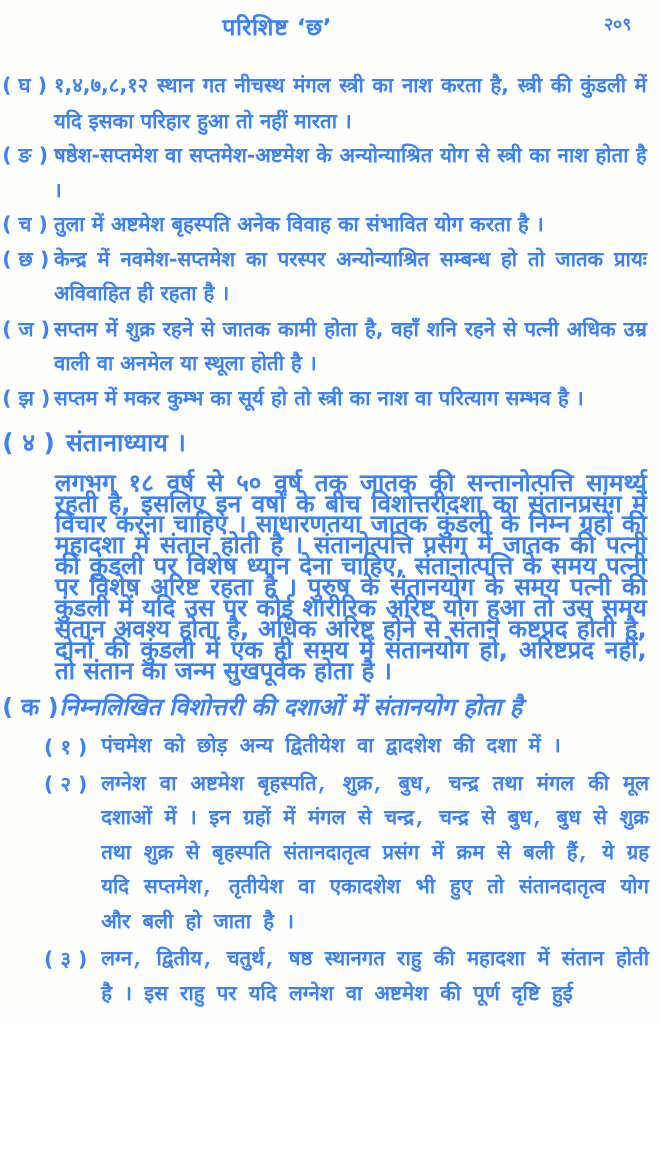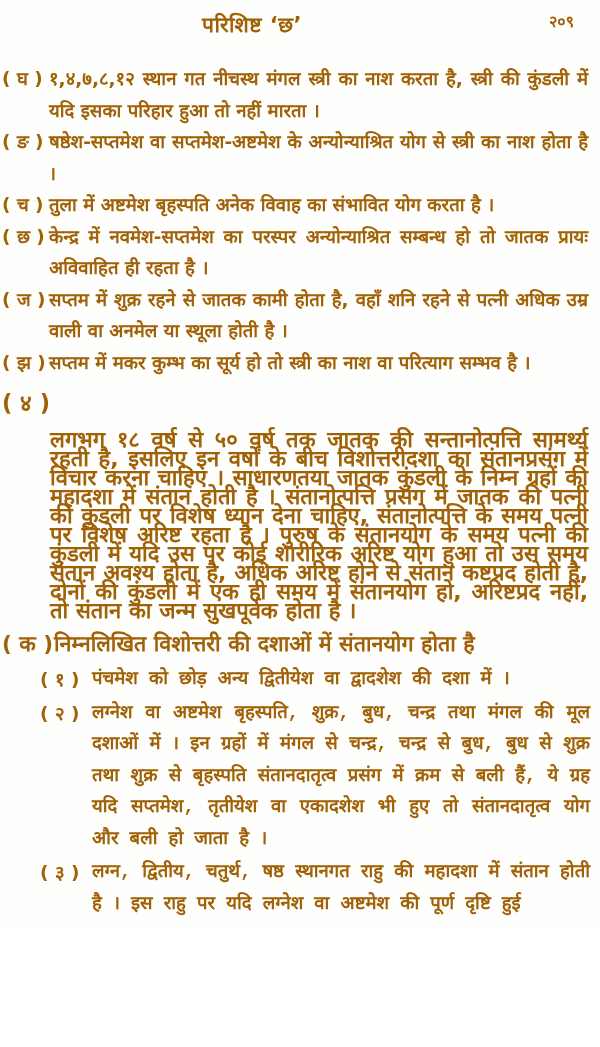--- a/index.html
+++ b/index.html
@@ -3,21 +3,21 @@
 <meta charset="utf-8">
 <style>
   * { margin: 0; padding: 0; box-sizing: border-box; }
   html, body { background: #ffffff; }
   .page {
     position: relative;
     width: 600px;
     height: 929px;
     margin: 0 auto;
     background: #fefefd;
-    color: #a16207;
+    color: #3b82f6;
     font-family: "DejaVu Sans", sans-serif;
     font-weight: 700;
     overflow: hidden;
     padding: 8px 8px 0 2px;
   }
   
   .hdr {
     position: relative;
     height: 30px;
     margin-top: 2px;
@@ -71,21 +71,21 @@
     padding-right: 4px;
   }
   
   .sub-head {
     display: flex;
     margin-top: 6px;
     font-size: 21.5px;
     line-height: 35px;
   }
   .sub-head .marker { flex: 0 0 52px; white-space: pre; }
-  .sub-head .stitle { flex: 1; }
+  .sub-head .stitle { flex: 1; font-style: italic; }
   
   .subitems { margin-left: 38px; margin-top: 3px; }
   .subitem {
     display: flex;
     align-items: flex-start;
     font-size: 18.5px;
     line-height: 31.5px;
     margin-bottom: 2px;
   }
   .subitem .marker { flex: 0 0 52px; white-space: pre; }
@@ -123,20 +123,21 @@
       <span class="itext">सप्तम में शुक्र रहने से जातक कामी होता है, वहाँ शनि रहने से पत्नी अधिक उम्र वाली वा अनमेल या स्थूला होती है ।</span>
     </div>
     <div class="item">
       <span class="marker">( झ )</span>
       <span class="itext">सप्तम में मकर कुम्भ का सूर्य हो तो स्त्री का नाश वा परित्याग सम्भव है ।</span>
     </div>
   </div>
 
   <div class="sec-head">
     <span class="marker">( ४ )</span>
+    <span class="stitle">संतानाध्याय ।</span>
   </div>
 
   <p class="para">लगभग १८ वर्ष से ५० वर्ष तक जातक की सन्तानोत्पत्ति सामर्थ्य रहती है, इसलिए इन वर्षों के बीच विशोत्तरीदशा का संतानप्रसंग में विचार करना चाहिए ।  साधारणतया जातक कुंडली के निम्न ग्रहों की महादशा में संतान होती है ।  संतानोत्पत्ति प्रसंग में जातक की पत्नी की कुंडली पर विशेष ध्यान देना चाहिए, संतानोत्पत्ति के समय पत्नी पर विशेष अरिष्ट रहता है ।  पुरुष के संतानयोग के समय पत्नी की कुंडली में यदि उस पर कोई शारीरिक अरिष्ट योग हुआ तो उस समय संतान अवश्य होता है, अधिक अरिष्ट होने से संतान कष्टप्रद होती है, दोनों की कुंडली में एक ही समय में संतानयोग हो, अरिष्टप्रद नहीं, तो संतान का जन्म सुखपूर्वक होता है ।</p>
 
   <div class="sub-head">
     <span class="marker">( क )</span>
     <span class="stitle">निम्नलिखित विशोत्तरी की दशाओं में संतानयोग होता है</span>
   </div>
 
   <div class="subitems">

